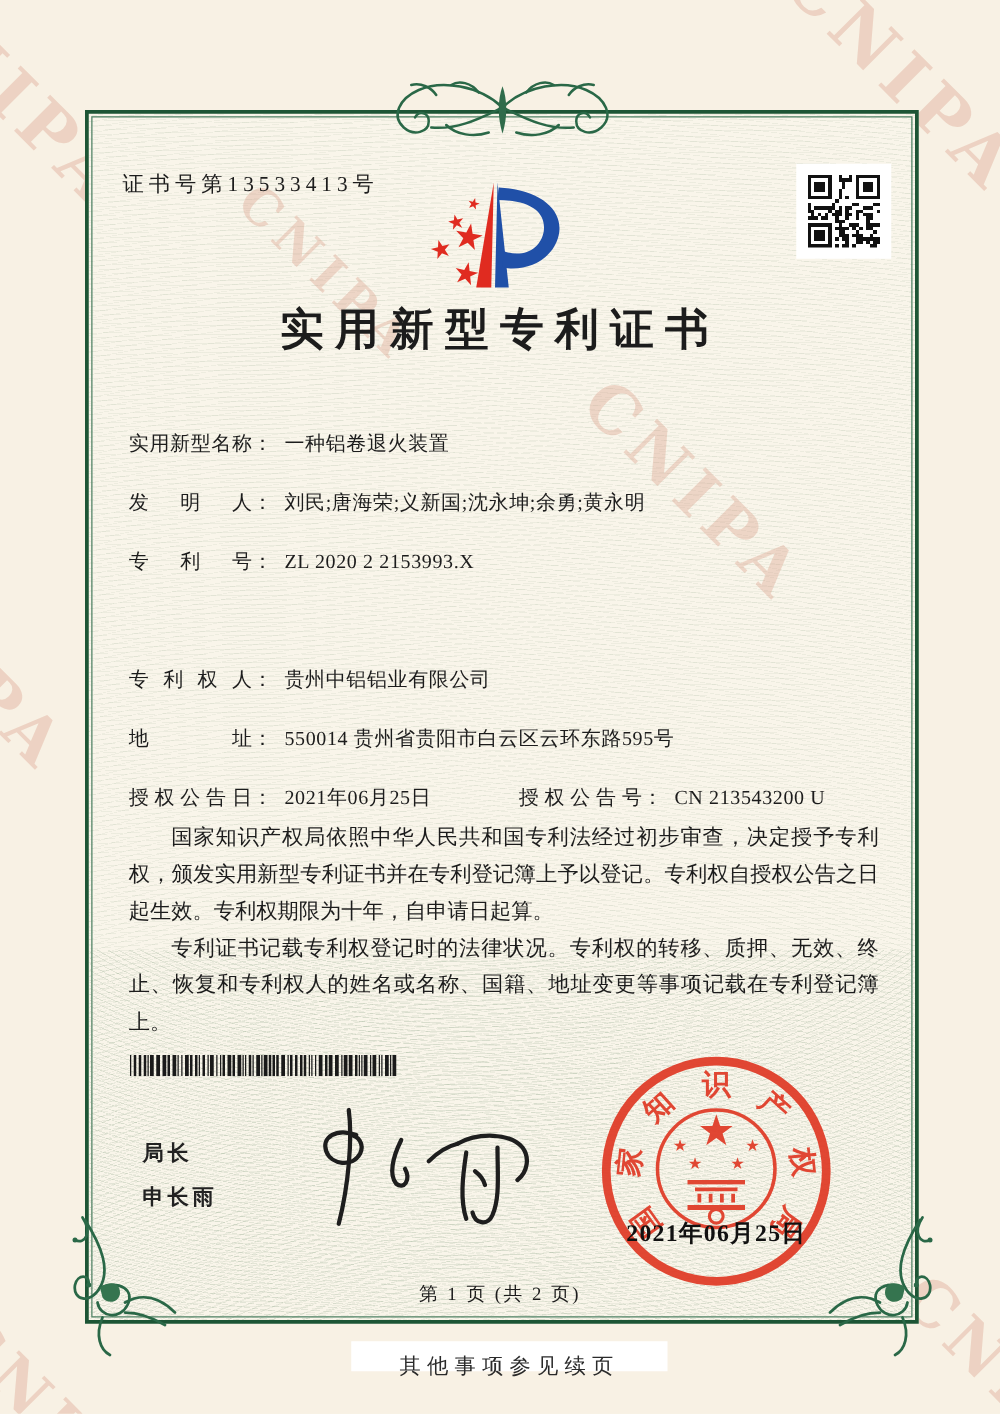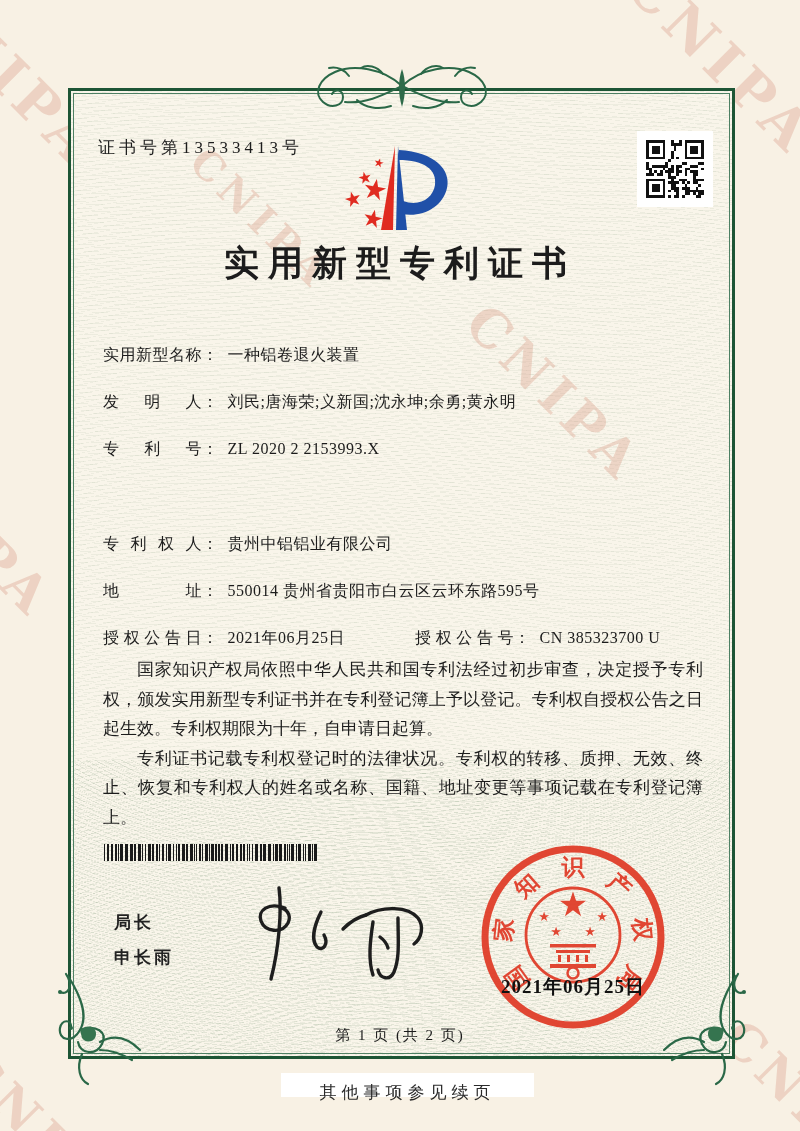--- a/index.html
+++ b/index.html
@@ -268,21 +268,21 @@
     <span class="flabel">专利号</span><span class="fcolon">：</span><span class="fvalue">ZL 2020 2 2153993.X</span>
   </div>
   <div class="frow" style="top:534px;">
     <span class="flabel">专利权人</span><span class="fcolon">：</span><span class="fvalue">贵州中铝铝业有限公司</span>
   </div>
   <div class="frow" style="top:581px;">
     <span class="flabel">地址</span><span class="fcolon">：</span><span class="fvalue">550014 贵州省贵阳市白云区云环东路595号</span>
   </div>
   <div class="frow" style="top:628px;">
     <span class="flabel">授权公告日</span><span class="fcolon">：</span><span class="fvalue">2021年06月25日</span>
-    <span class="pair2"><span class="flabel">授权公告号</span><span class="fcolon">：</span><span class="fvalue">CN 385323700 U</span></span>
+    <span class="pair2"><span class="flabel">授权公告号</span><span class="fcolon">：</span><span class="fvalue">CN 213543200 U</span></span>
   </div>
 
   <div class="paras">
     <p>国家知识产权局依照中华人民共和国专利法经过初步审查，决定授予专利权，颁发实用新型专利证书并在专利登记簿上予以登记。专利权自授权公告之日起生效。专利权期限为十年，自申请日起算。</p>
     <p>专利证书记载专利权登记时的法律状况。专利权的转移、质押、无效、终止、恢复和专利权人的姓名或名称、国籍、地址变更等事项记载在专利登记簿上。</p>
   </div>
 
   <svg class="abs" style="left:104px;top:844px;" width="215" height="17" viewBox="0 0 215 17" preserveAspectRatio="none">
       <rect x="0" y="0" width="1" height="17" fill="#1a1a1a"></rect>
       <rect x="3" y="0" width="2" height="17" fill="#1a1a1a"></rect>

